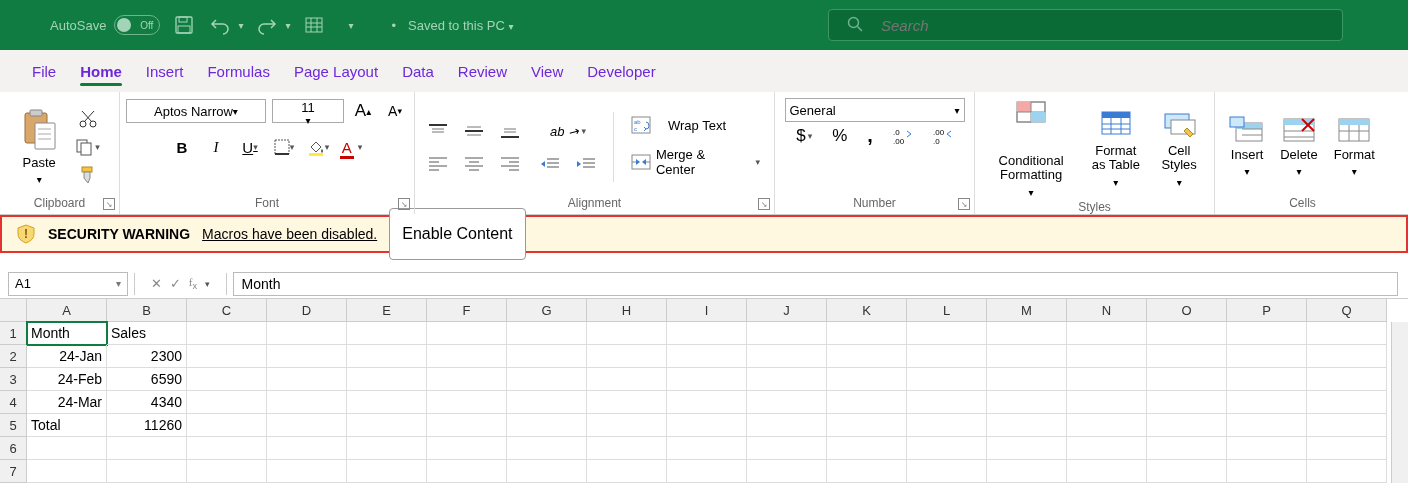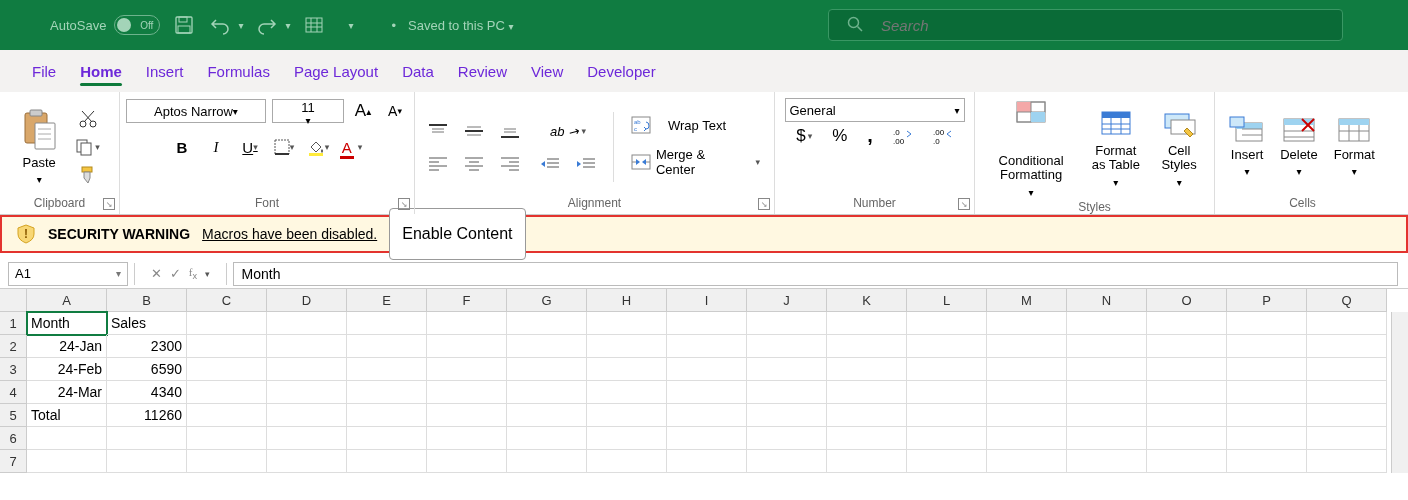--- a/index.html
+++ b/index.html
@@ -48,21 +48,21 @@
 .fontbtn { width:26px; height:26px; display:flex; align-items:center; justify-content:center; cursor:pointer; font-size:15px; }
 
 
 .warnbar { height: 38px; background: #fff8e1; border: 2px solid #e3332e; display:flex; align-items:center; padding:0 14px; gap:12px; font-size:14px; margin:0; }
 .warnbar .shield { width:20px; height:20px; }
 .warnbar .wtitle { font-weight: 600; }
 .warnbar .wmsg { text-decoration: underline; cursor:pointer; }
 .warnbar button { padding: 16px 12px; border:1px solid #999; border-radius:4px; background:#fff; cursor:pointer; font-size:16px; }
 
 
-.formulabar { height: 30px; border-bottom:1px solid #ccc; display:flex; align-items:center; background:#fff; margin-top:6px; }
+.formulabar { height: 30px; border-bottom:1px solid #ccc; display:flex; align-items:center; background:#fff; margin-top:16px; }
 .namebox { width:120px; height:24px; border:1px solid #bbb; margin-left:8px; display:flex; align-items:center; justify-content:space-between; padding:0 6px; font-size:13px; cursor:text; }
 .namebox .chev { font-size:10px; color:#777; }
 .fbar-btns { display:flex; align-items:center; gap:4px; margin:0 8px; color:#888; font-size:13px; }
 .fbar-btns span { cursor:pointer; padding:0 2px;}
 .fx { font-family: serif; font-size:11px;}
 .fbarsep { width:1px; height:22px; background:#ccc; margin:0 6px;}
 .formula-input { flex:1; height:24px; border:1px solid #bbb; padding:0 8px; font-size:14px; display:flex; align-items:center; margin-right:10px;}
 
 
 .grid-wrap { position:relative; }

